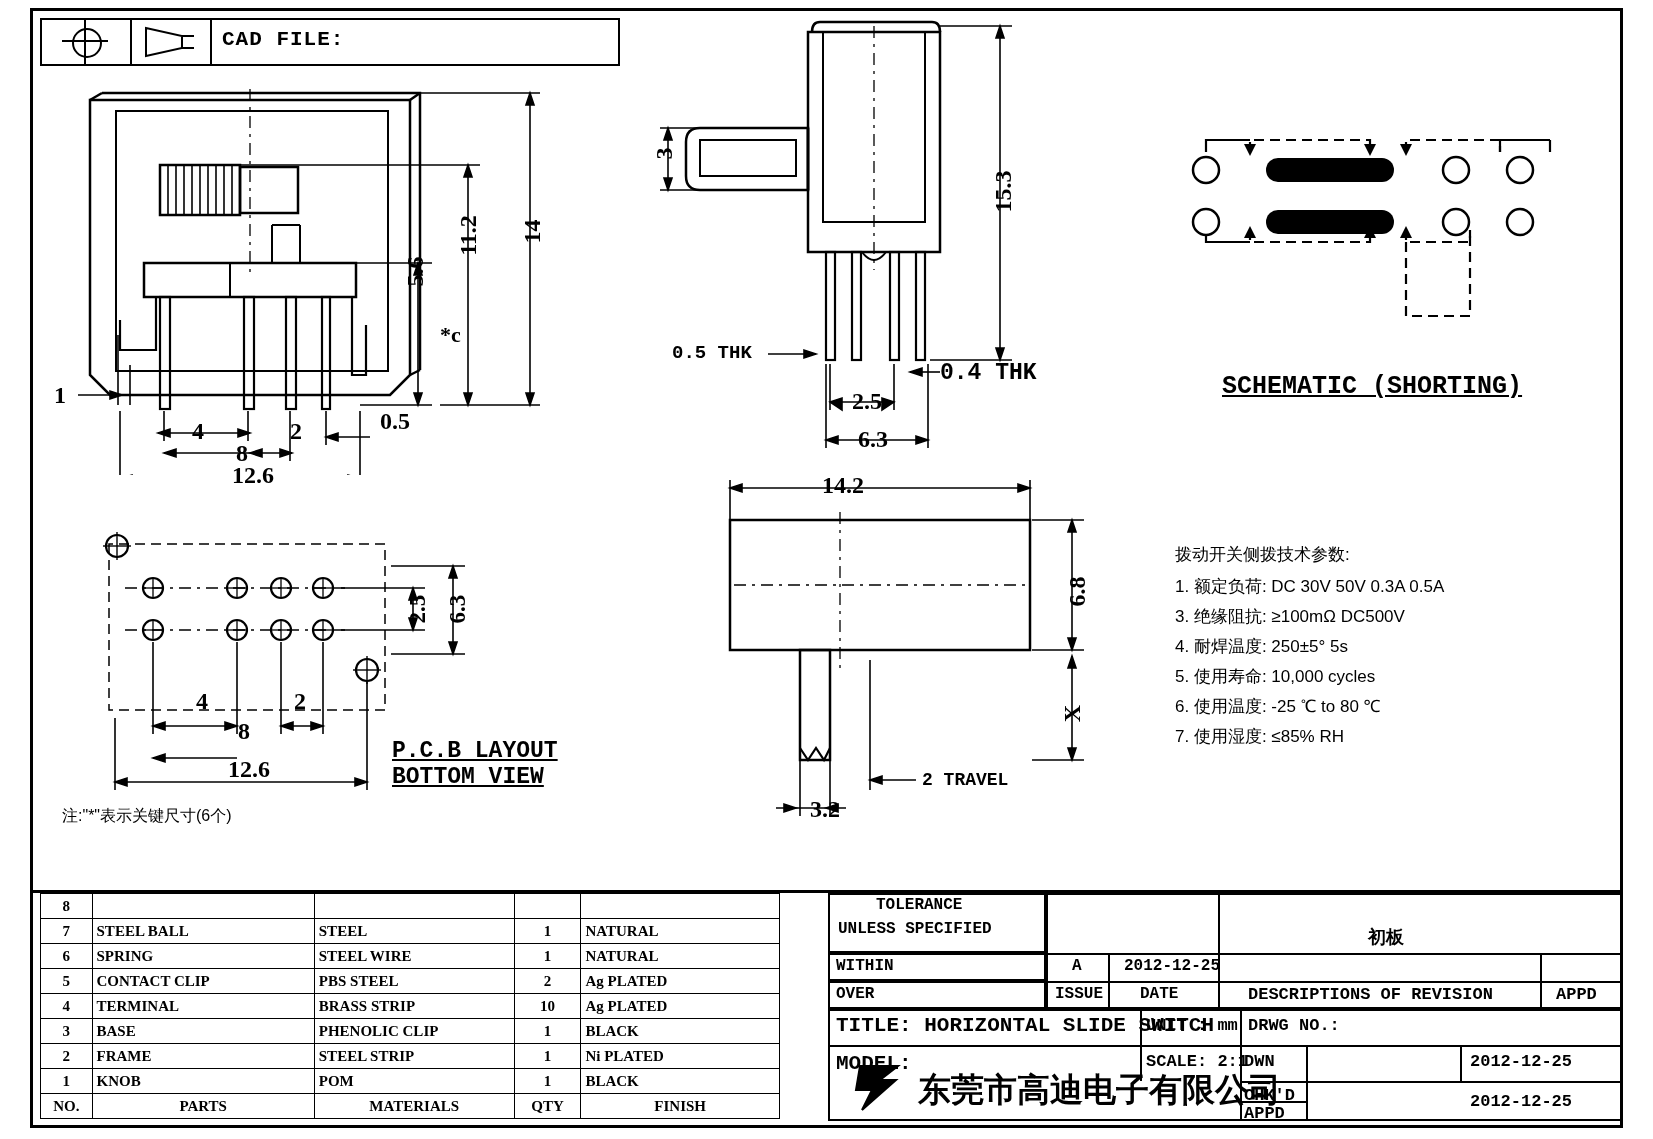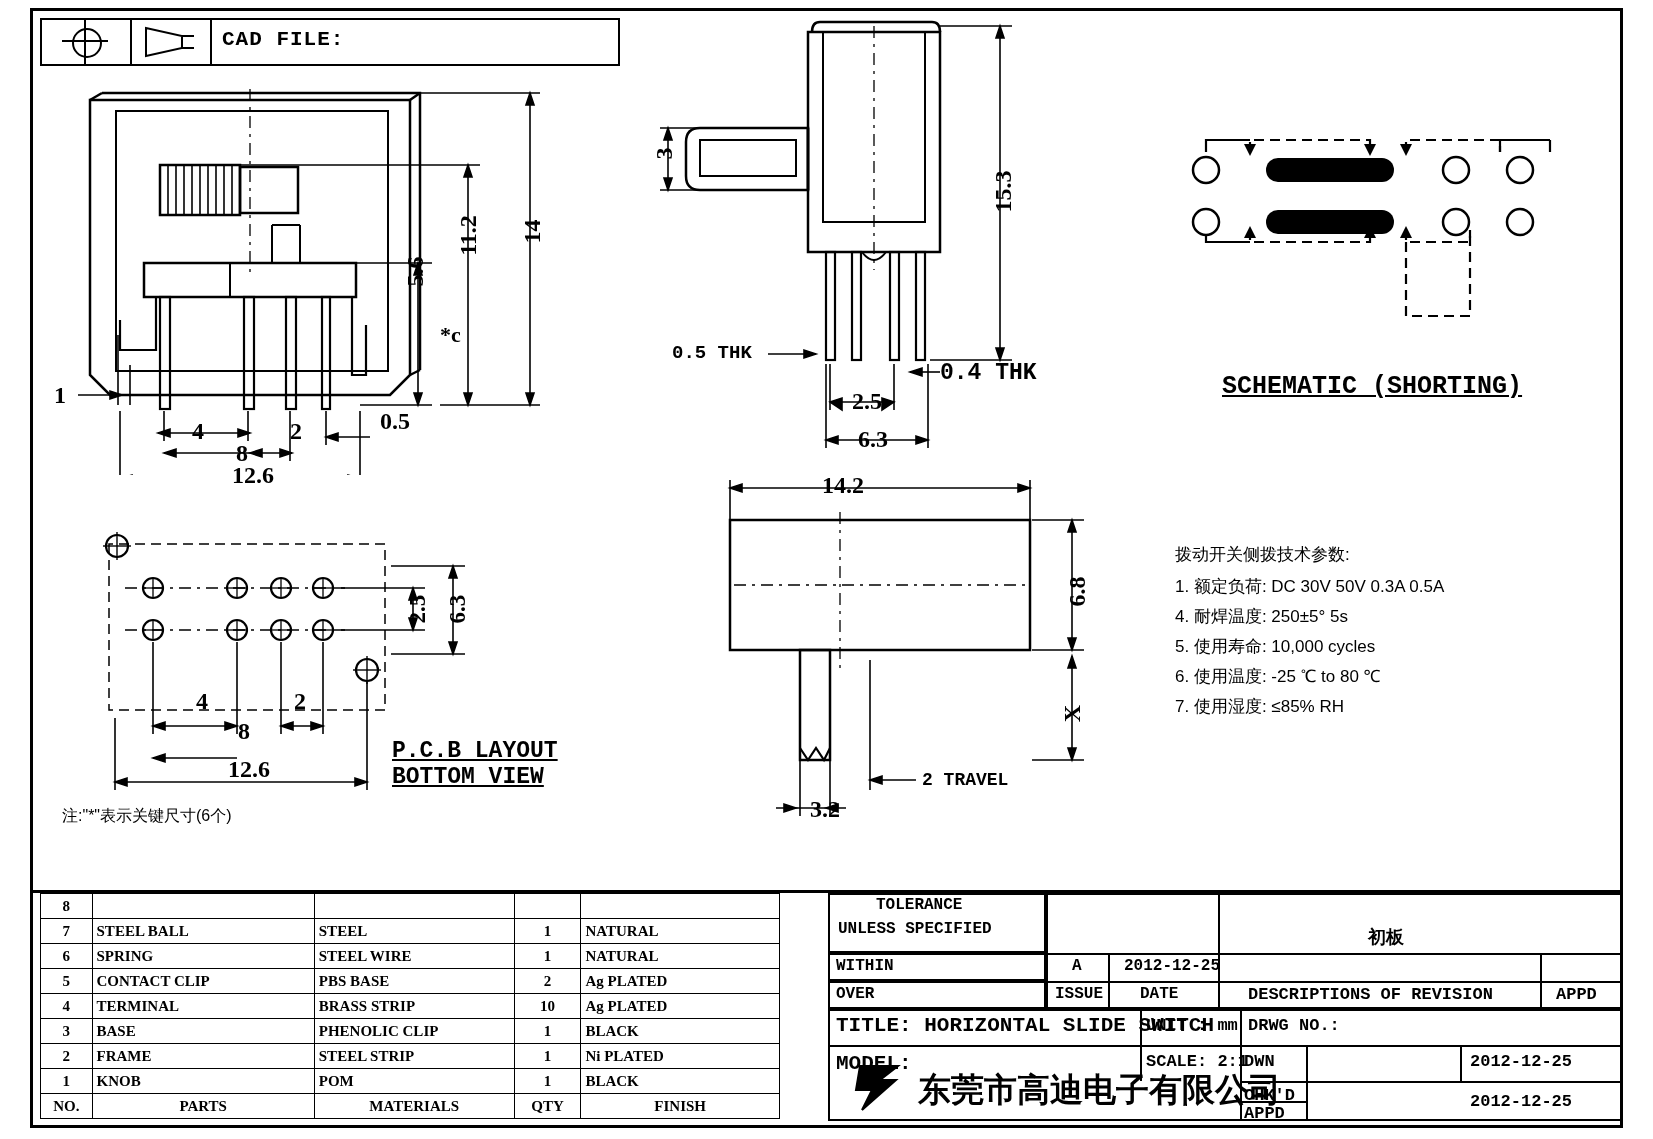--- a/index.html
+++ b/index.html
@@ -395,20 +395,21 @@
 
   <div class="txt bold" style="left:822px;top:472px;font-size:24px;">14.2</div>
   <div class="txt bold" style="left:1062px;top:578px;font-size:24px;transform:rotate(-90deg);">6.8</div>
   <div class="txt bold" style="left:1064px;top:700px;font-size:24px;transform:rotate(-90deg);">X</div>
   <div class="txt bold mono" style="left:922px;top:770px;font-size:18px;">2  TRAVEL</div>
   <div class="txt bold" style="left:796px;top:796px;font-size:24px;margin-left:14px;">3.2</div>
 
   <div class="specs" style="left:1175px;top:540px;width:420px;">
     <div style="margin-bottom:2px;">拨动开关侧拨技术参数:</div>
     <div>1.  额定负荷: DC 30V   50V   0.3A   0.5A</div>
+    <div>3.  绝缘阻抗: ≥100mΩ  DC500V</div>
     <div>4.  耐焊温度: 250±5°  5s</div>
     <div>5.  使用寿命: 10,000 cycles</div>
     <div>6.  使用温度: -25 ℃ to 80 ℃</div>
     <div>7.  使用湿度: ≤85% RH</div>
   </div>
 
   <div class="ln hl" style="left:30px;top:890px;width:1593px;height:3px;"></div>
 
   <table class="bom" style="left:40px;top:893px;width:740px;">
     <tbody>
@@ -429,21 +430,21 @@
       <tr>
         <td class="ctr">6</td>
         <td>SPRING</td>
         <td>STEEL WIRE</td>
         <td class="ctr">1</td>
         <td>NATURAL</td>
       </tr>
       <tr>
         <td class="ctr">5</td>
         <td>CONTACT CLIP</td>
-        <td>PBS BASE</td>
+        <td>PBS STEEL</td>
         <td class="ctr">2</td>
         <td>Ag PLATED</td>
       </tr>
       <tr>
         <td class="ctr">4</td>
         <td>TERMINAL</td>
         <td>BRASS STRIP</td>
         <td class="ctr">10</td>
         <td>Ag PLATED</td>
       </tr>

